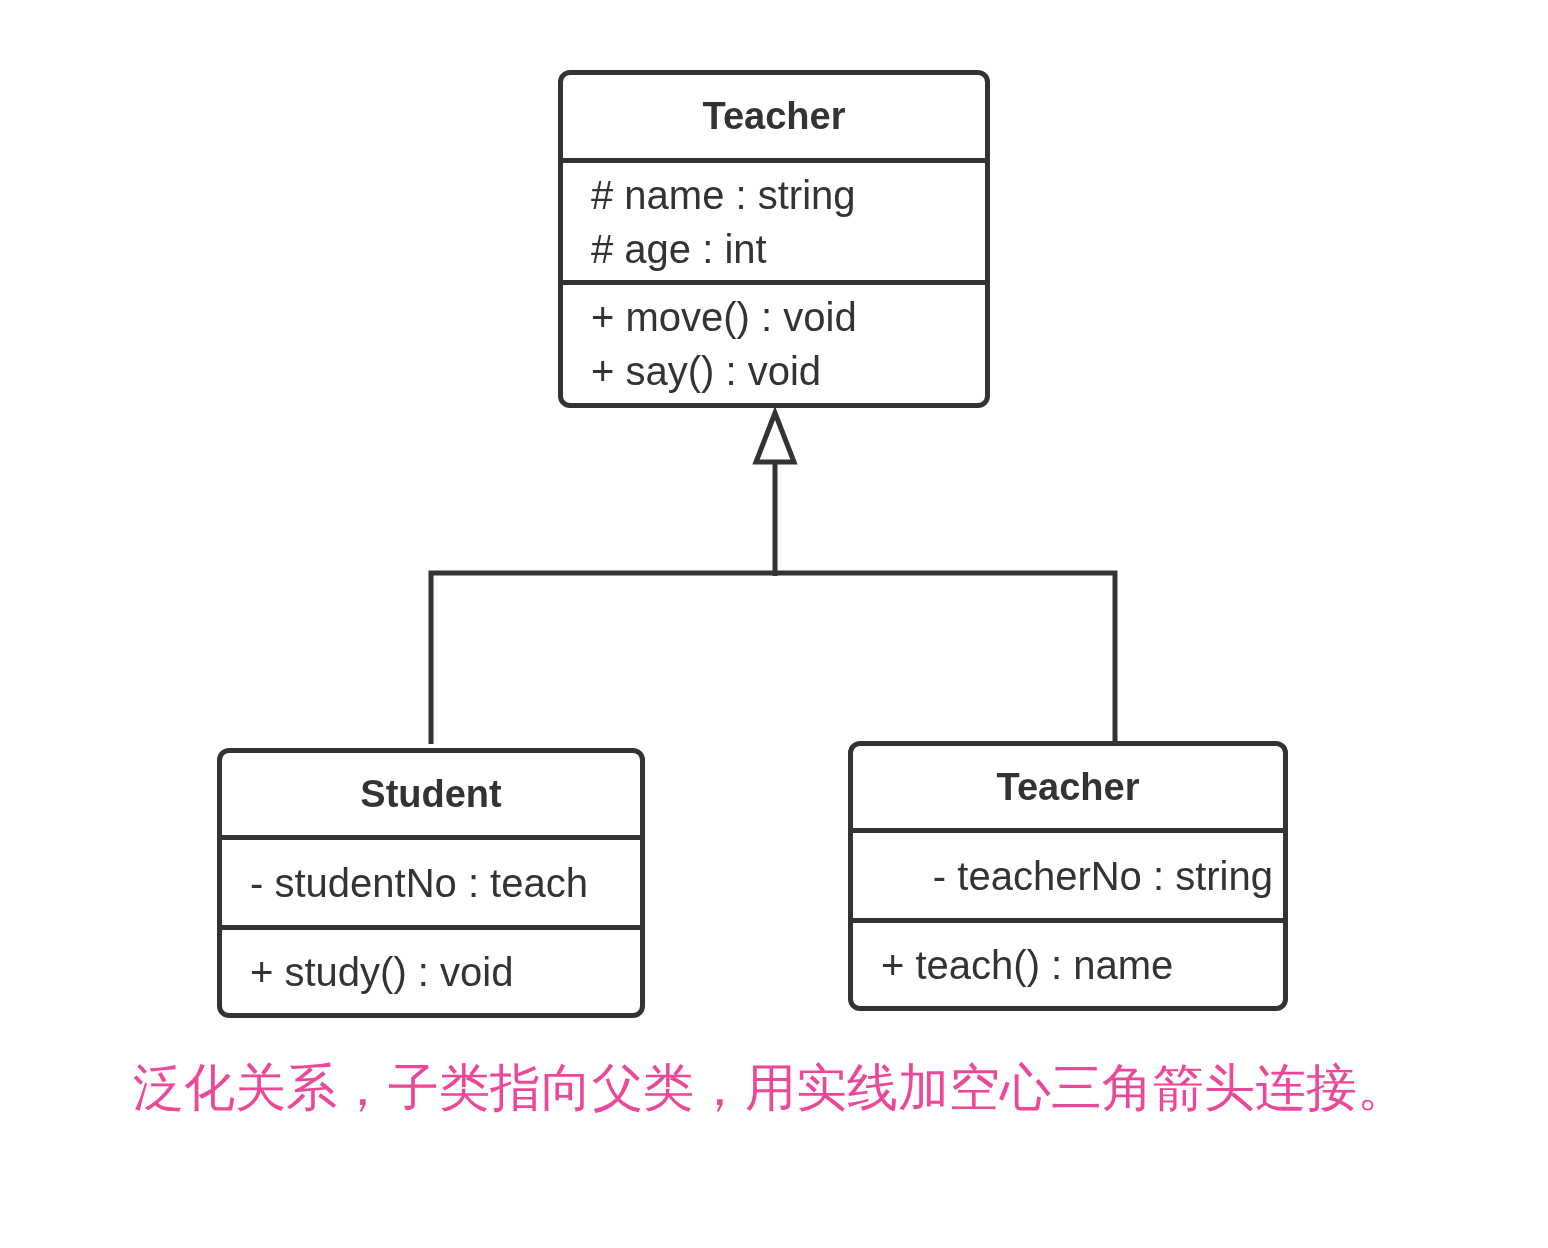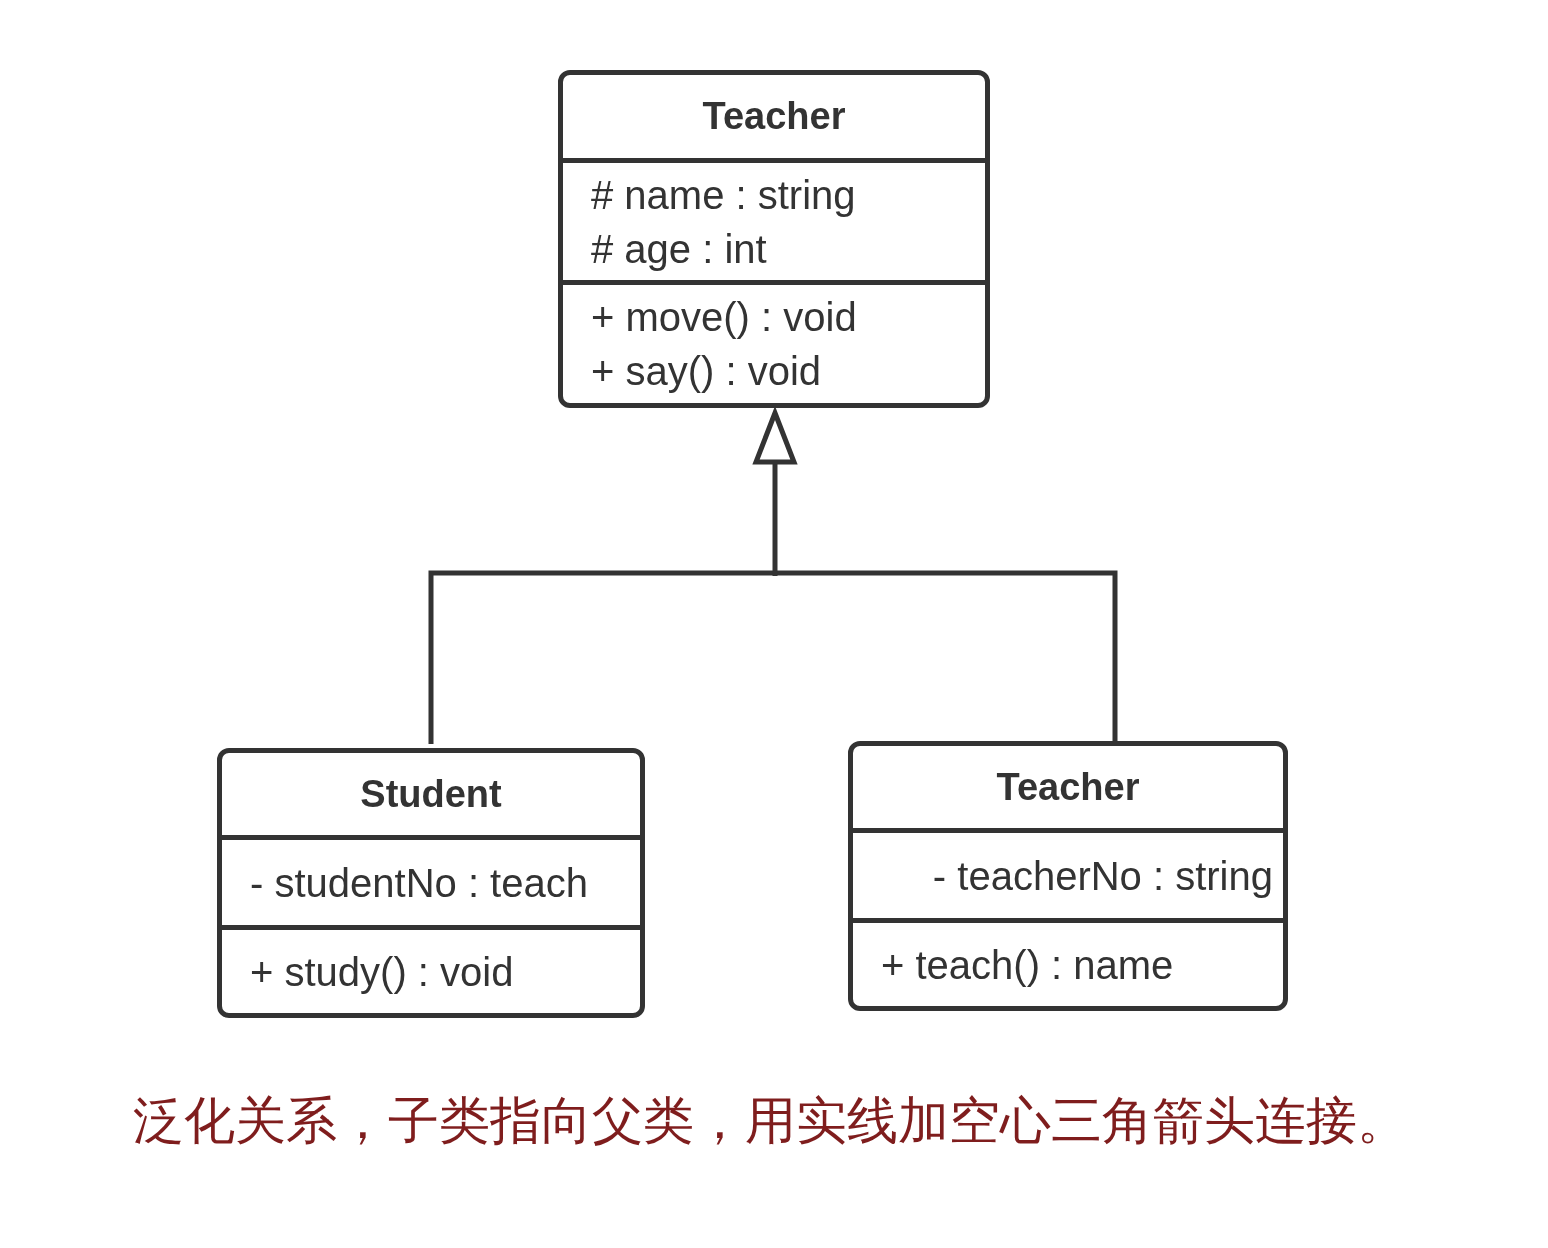--- a/index.html
+++ b/index.html
@@ -78,24 +78,24 @@
   .student .class-title { height: 82px; }
   .student .attributes { height: 85px; }
   
   .teacher { left: 848px; top: 741px; width: 440px; height: 270px; }
   .teacher .class-title { height: 82px; }
   .teacher .attributes { height: 85px; align-items: flex-end; }
 
   .caption {
     position: absolute;
     left: 133px;
-    top: 1088px;
+    top: 1055px;
     font-size: 51px;
     line-height: 1.3;
-    color: #7f1d1d;
+    color: #ec4899;
     font-family: "Liberation Serif", "DejaVu Serif", serif;
     white-space: nowrap;
   }
 </style>
 </head>
 <body>
 
 <div class="canvas">
 
   <svg class="connectors" viewBox="0 0 1548 1248" xmlns="http://www.w3.org/2000/svg">

